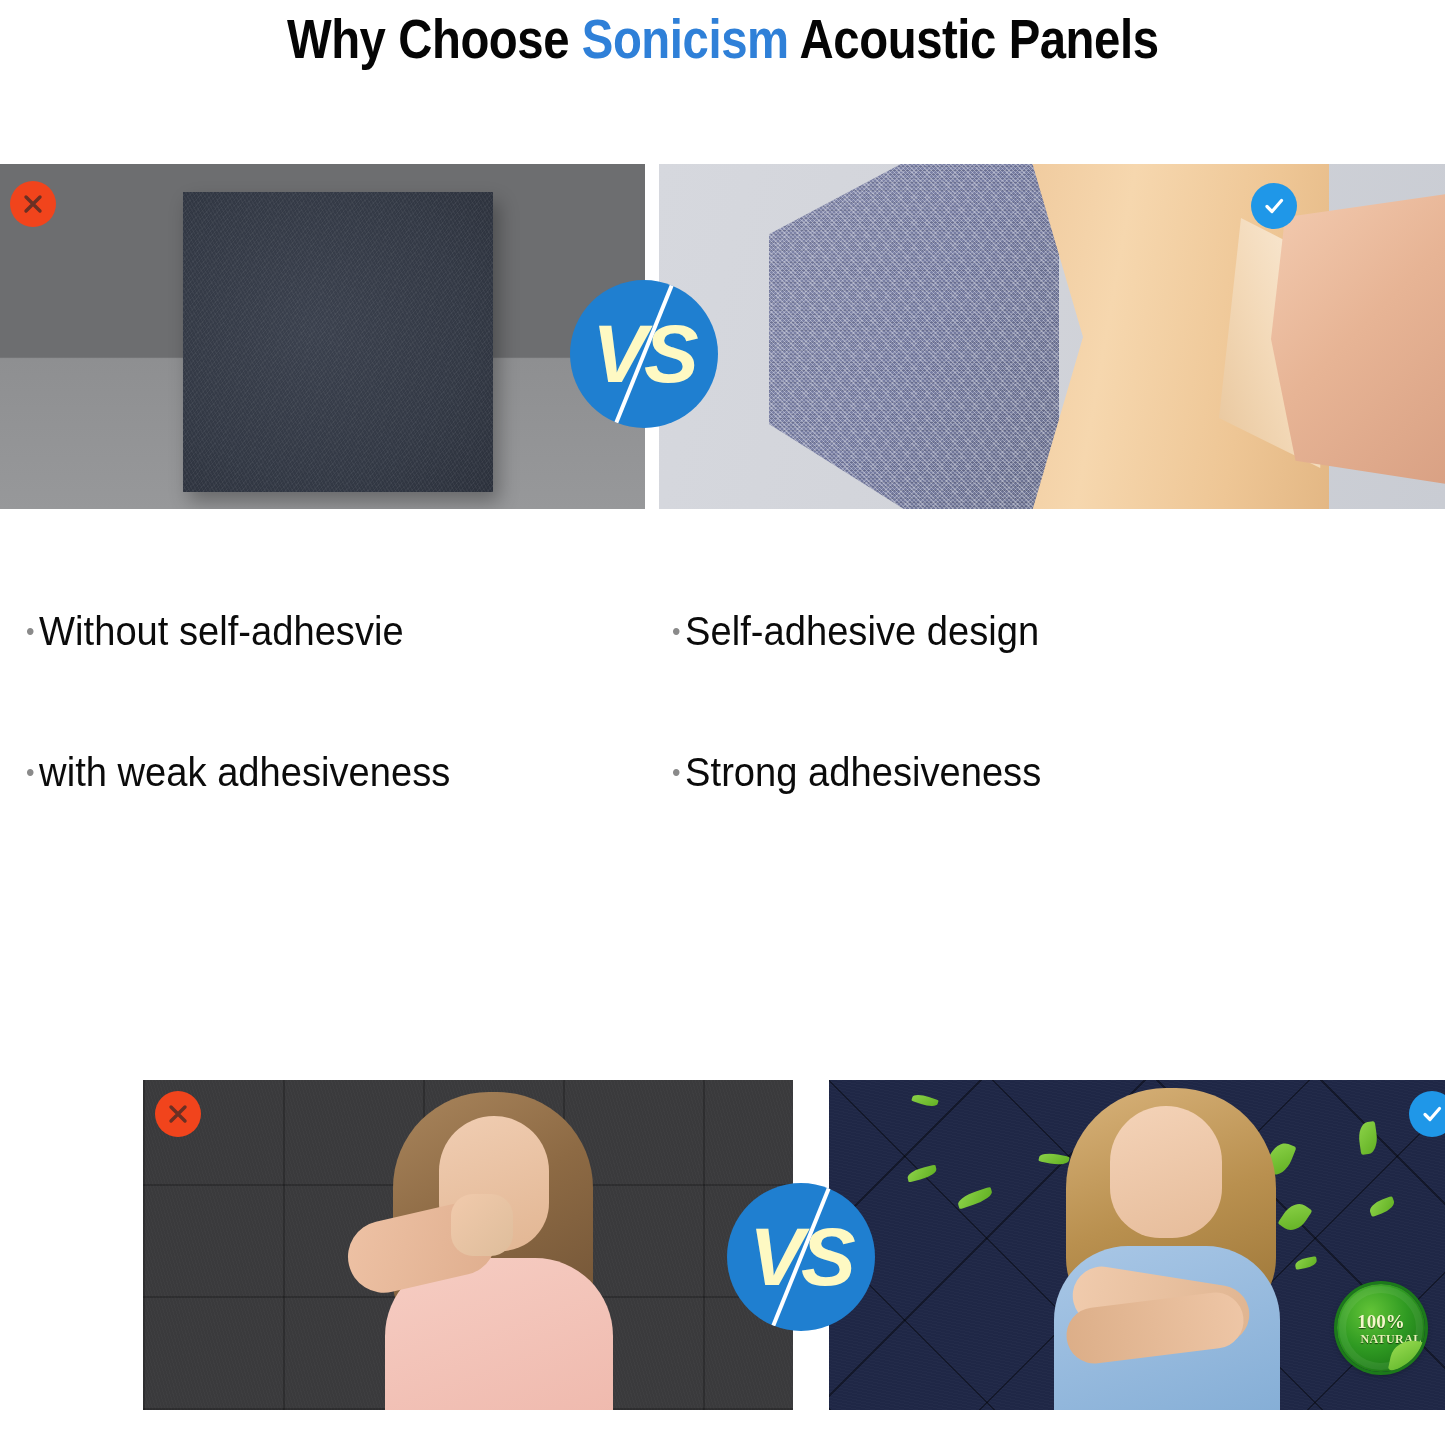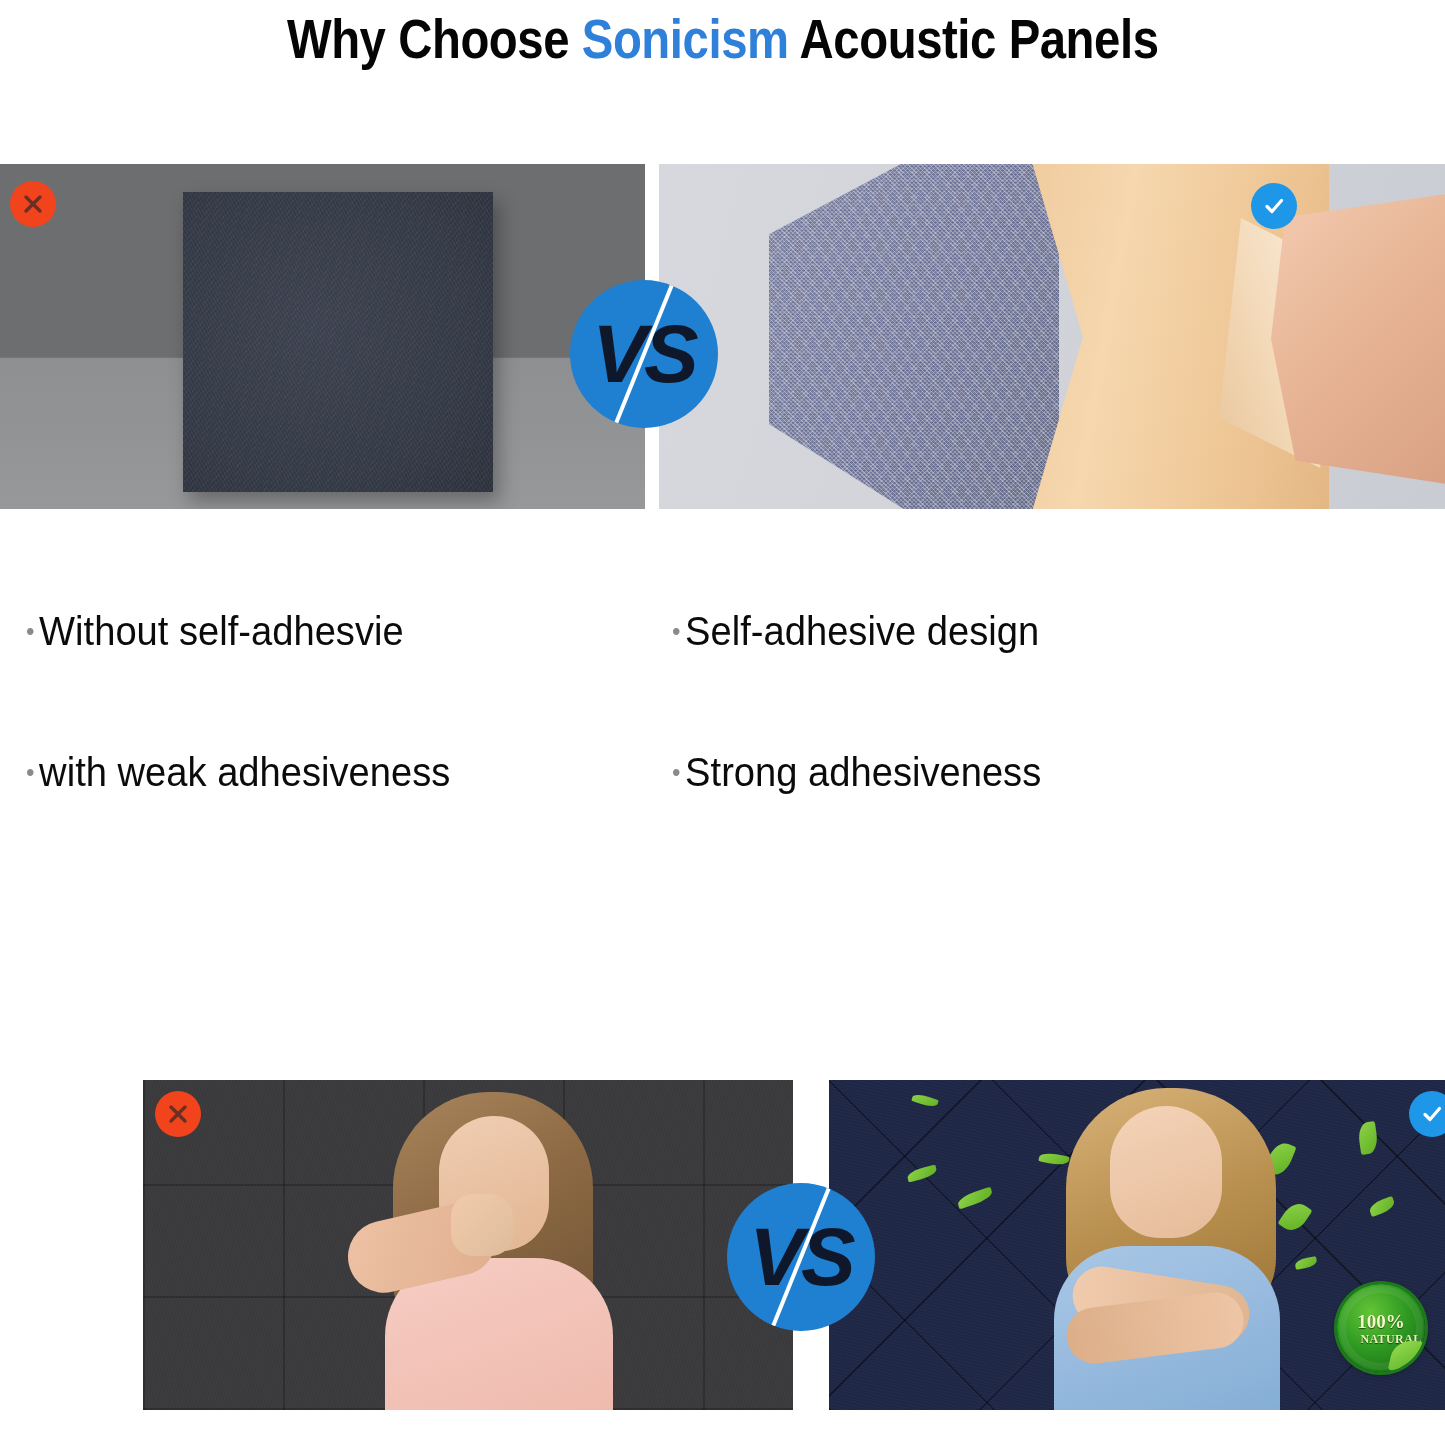--- a/index.html
+++ b/index.html
@@ -84,21 +84,21 @@
     z-index: 20;
     display: flex;
     align-items: center;
     justify-content: center;
     overflow: hidden;
   }
   .vs-badge .vs-text {
     font-family: "Liberation Sans", sans-serif;
     font-weight: 700;
     font-style: italic;
-    color: #0f172a;
+    color: #fef9c3;
     letter-spacing: -3px;
     line-height: 1;
     z-index: 2;
   }
   .vs-badge .vs-slash {
     position: absolute;
     width: 4px;
     height: 150%;
     background: #ffffff;
     transform: rotate(22deg);

